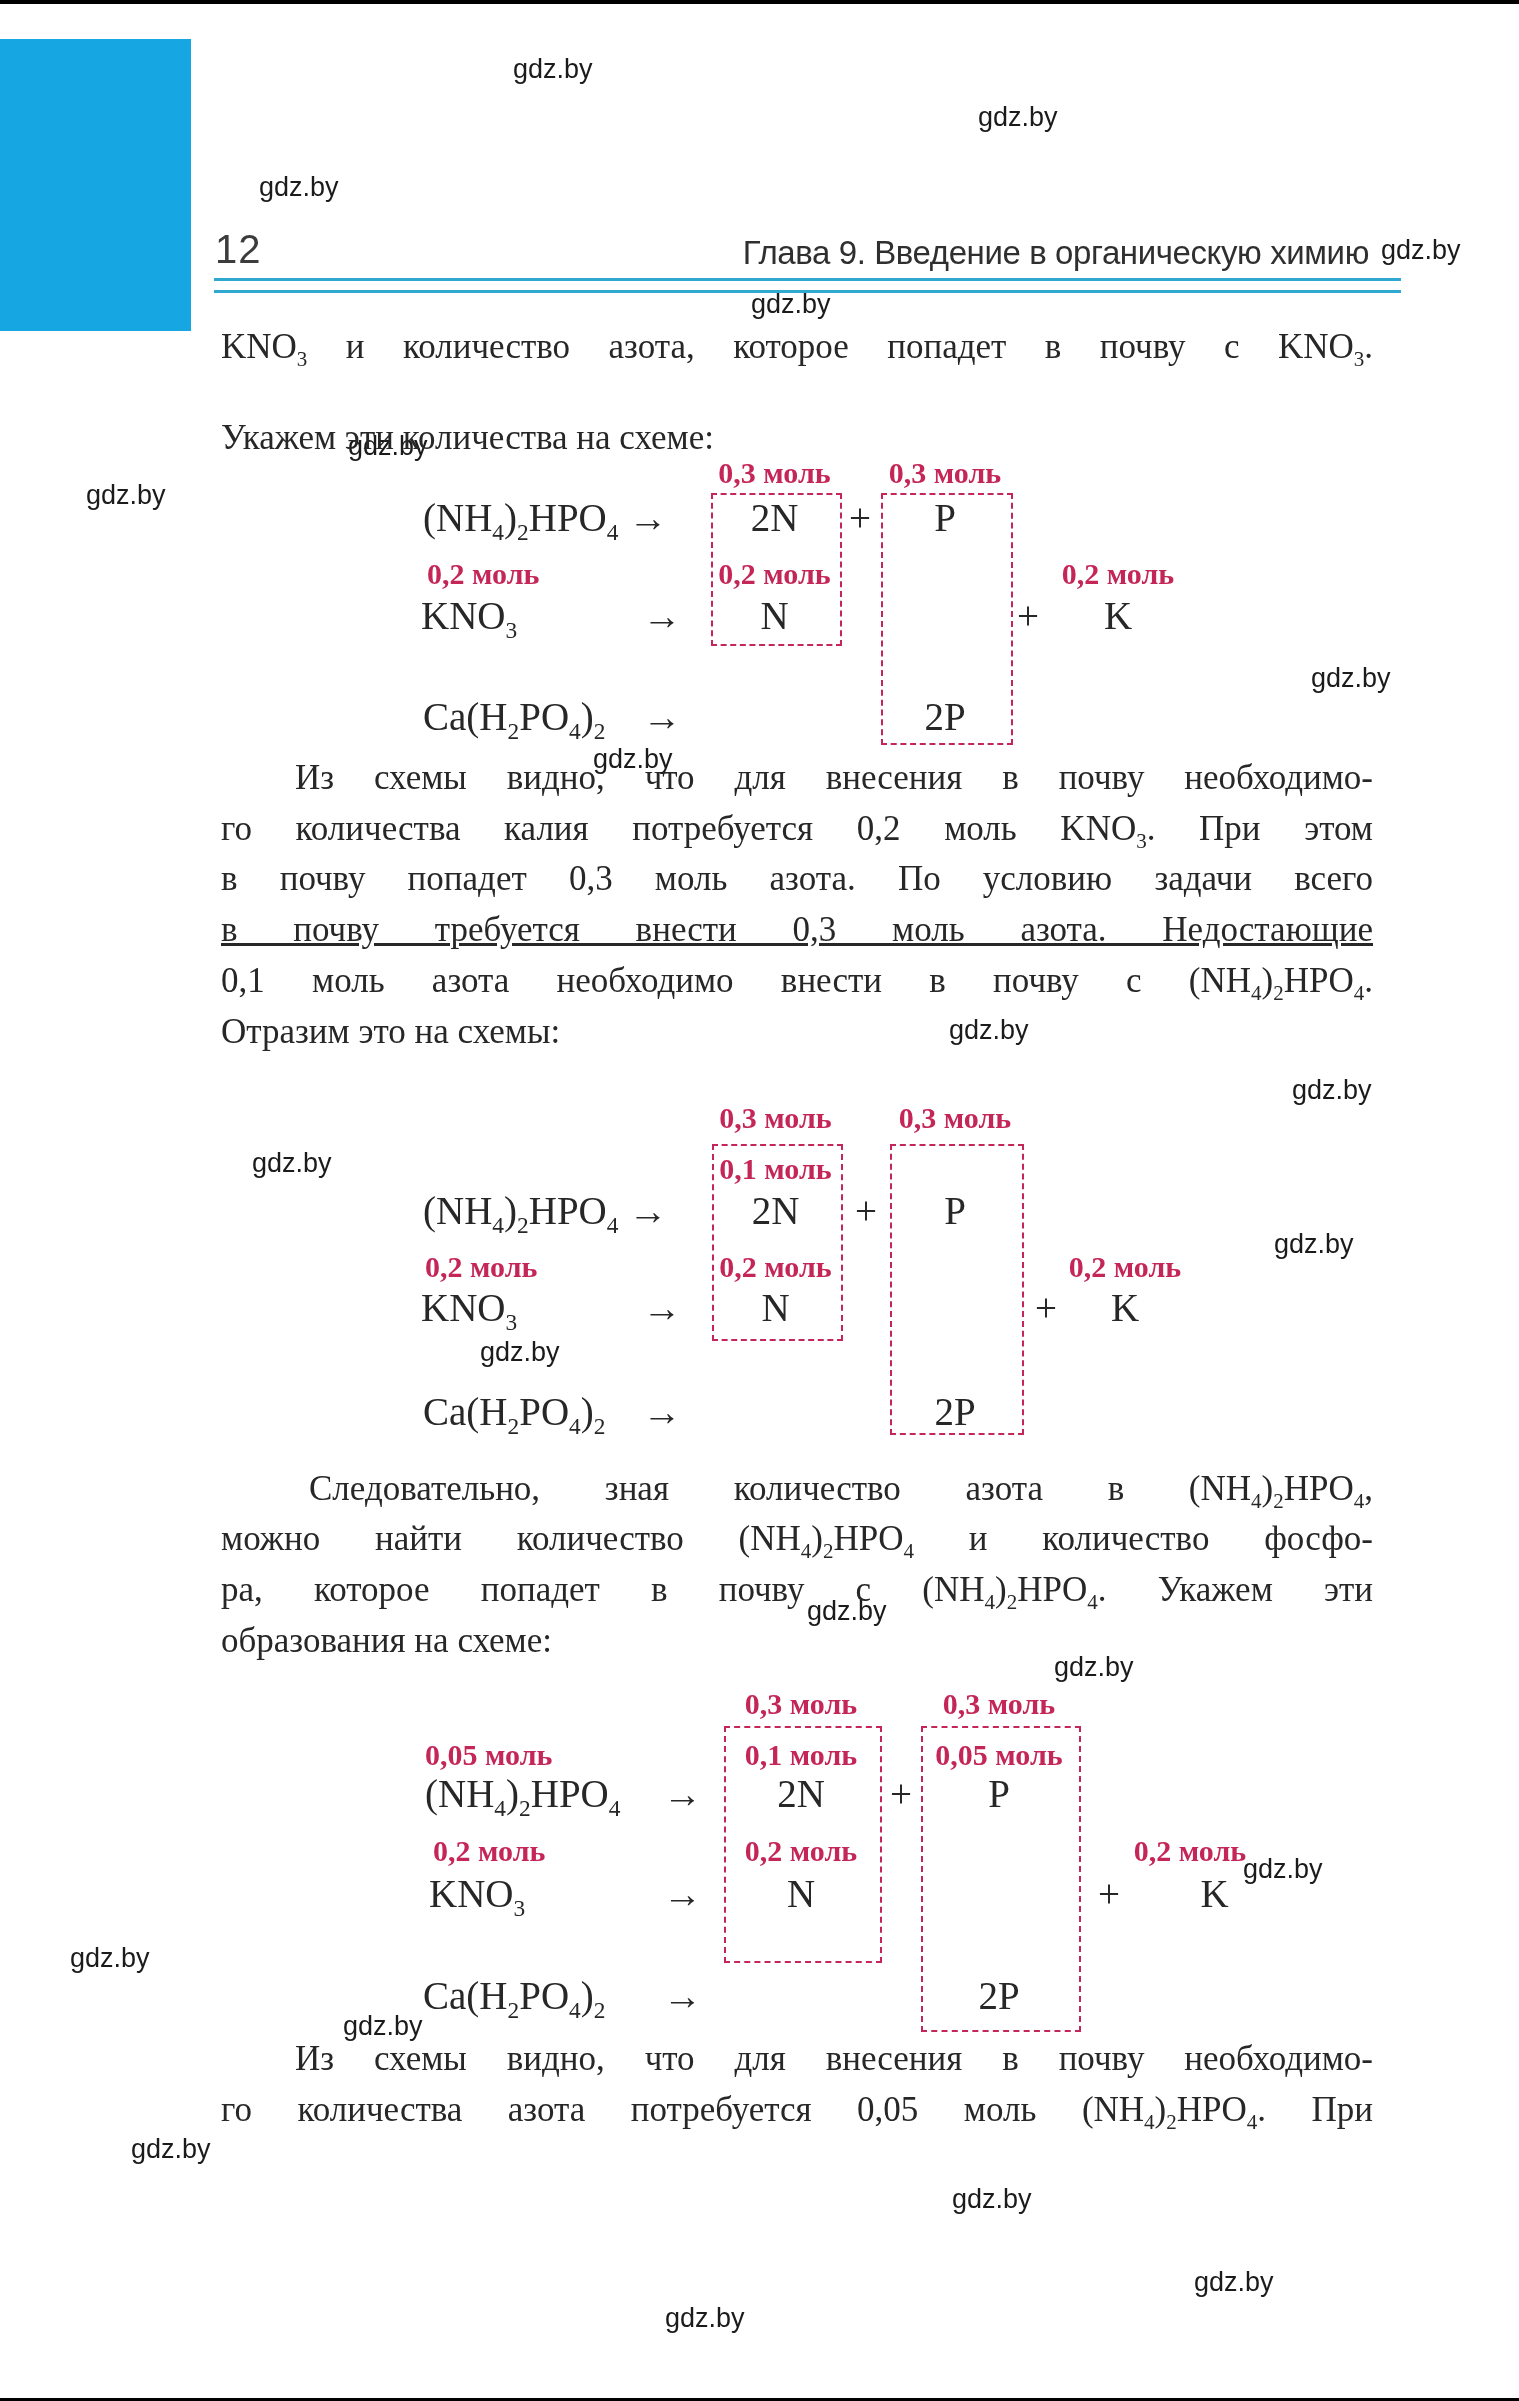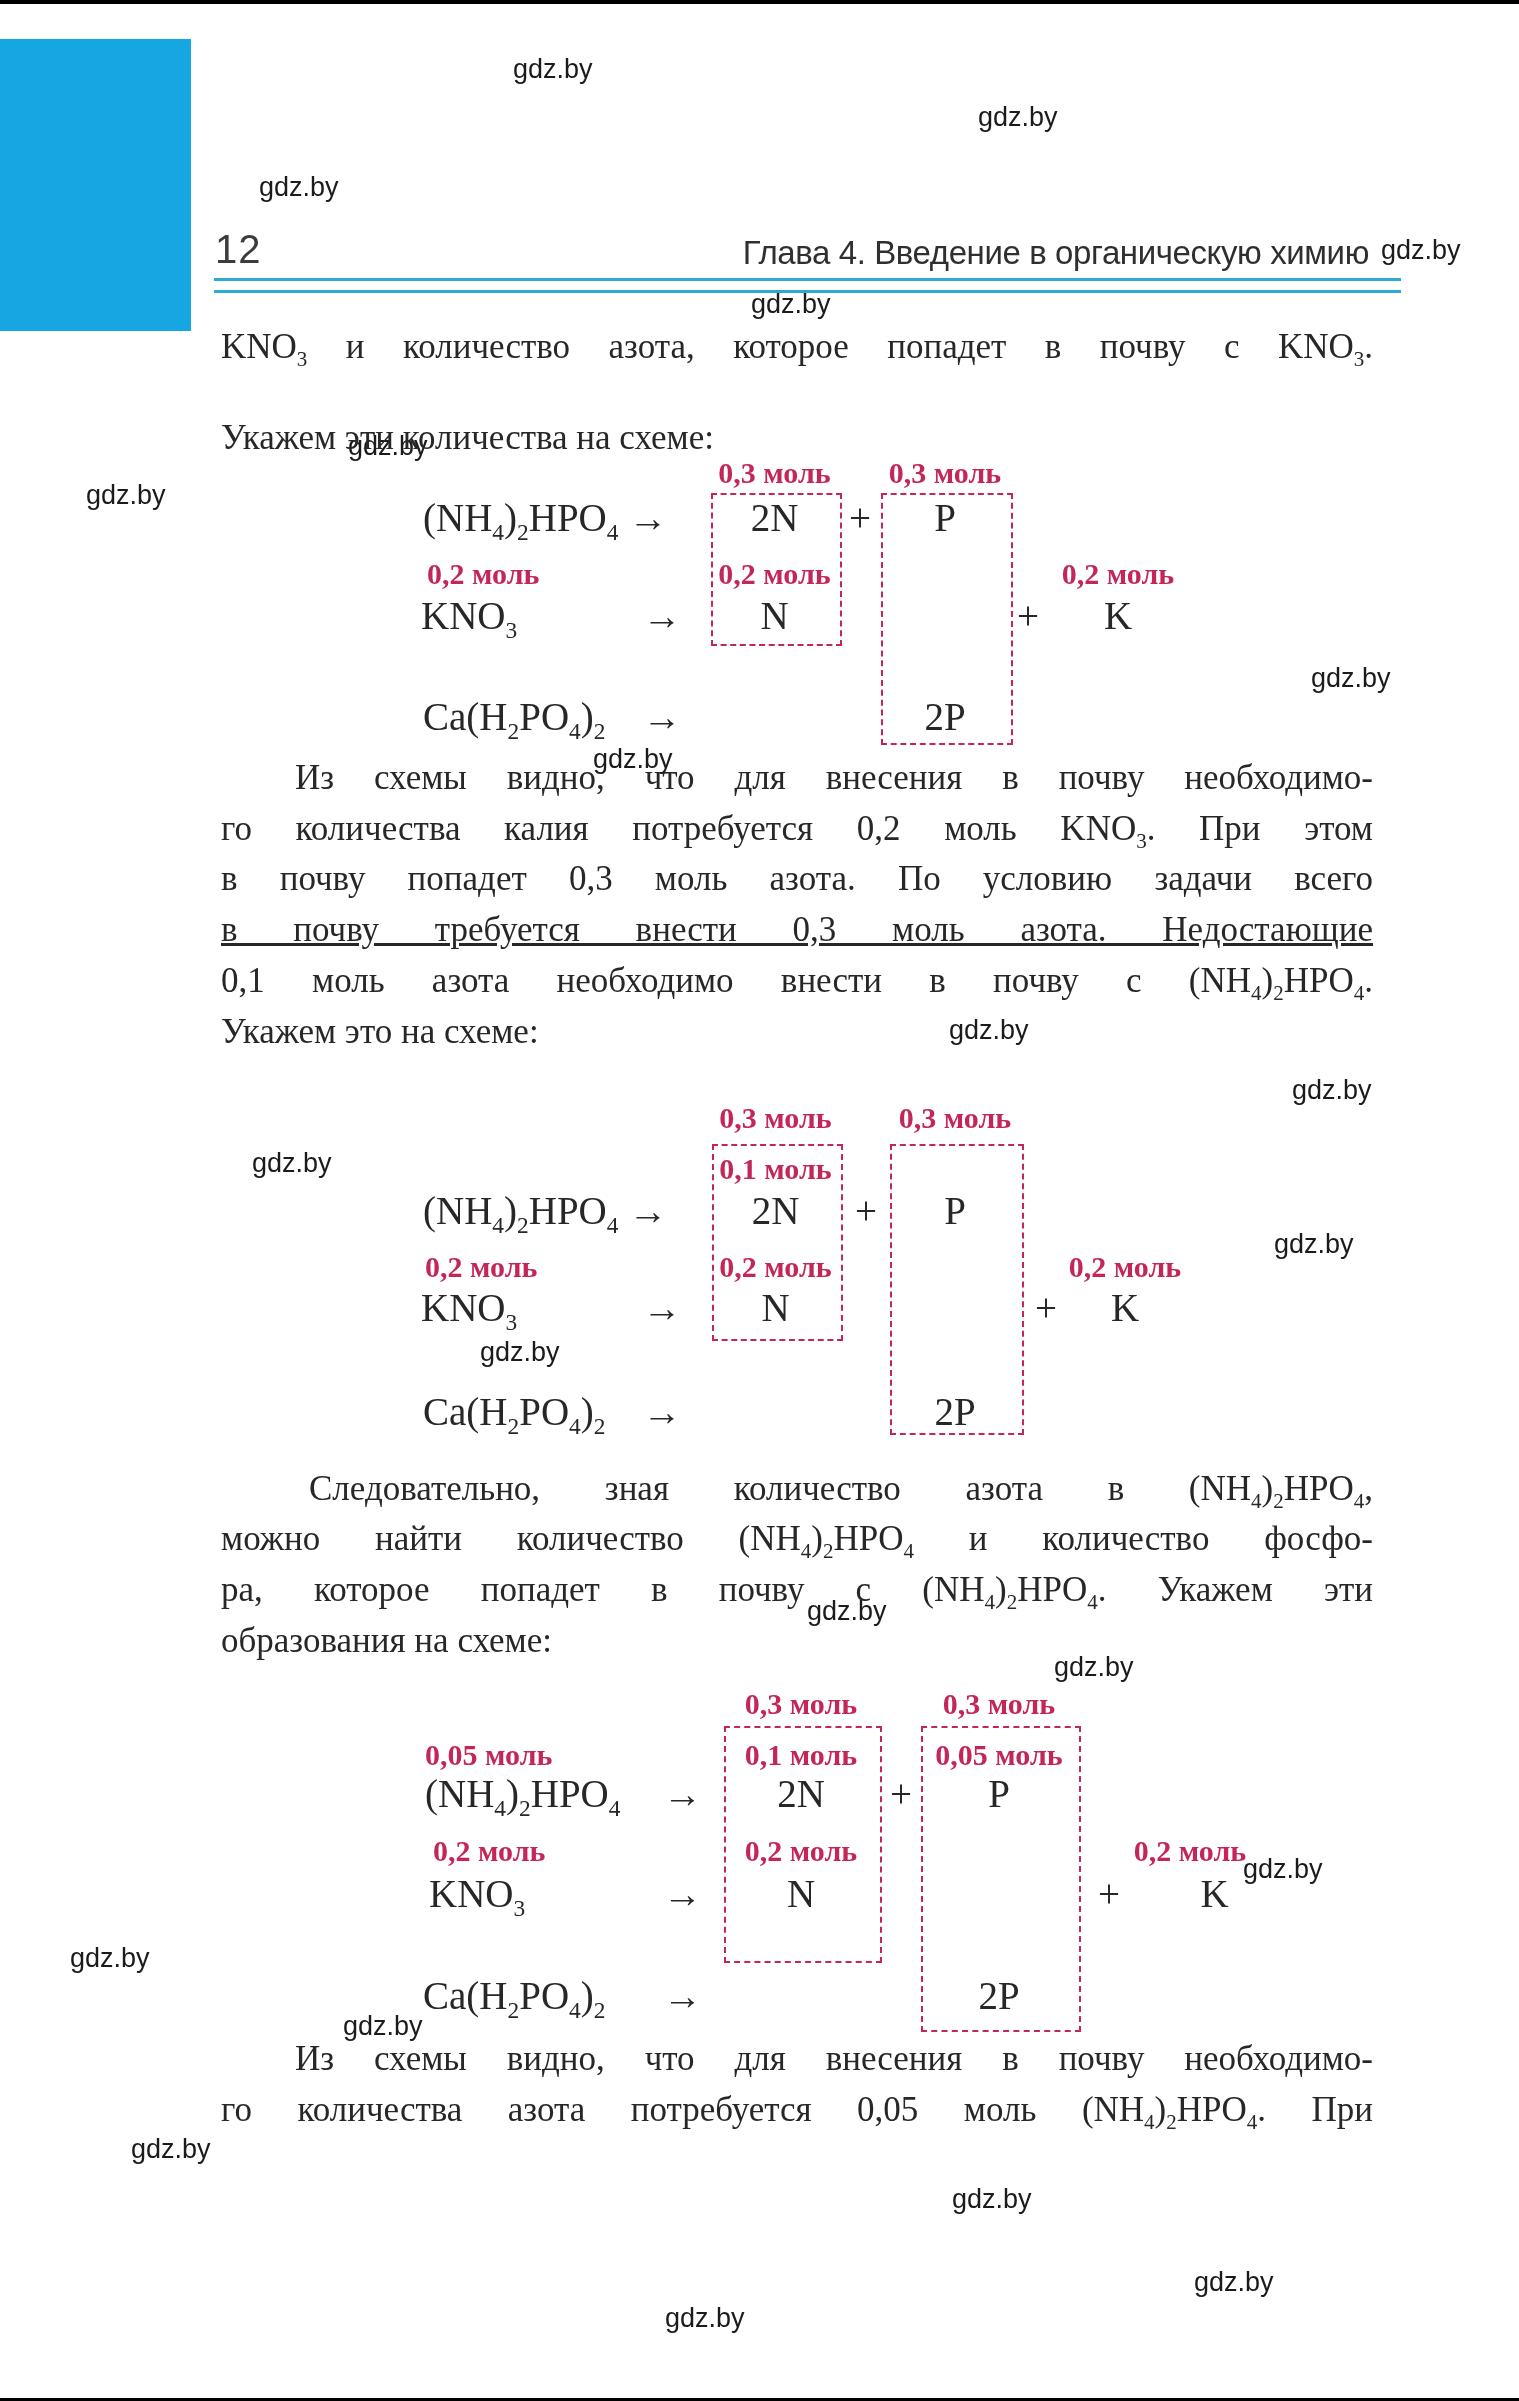--- a/index.html
+++ b/index.html
@@ -35,21 +35,21 @@
   .footerlinks{position:absolute;left:0;top:2368px;width:100%;text-align:center;
              font:26px "Liberation Sans",sans-serif;color:var(--linkblue);cursor:pointer;}
 </style>
 </head>
 <body>
 
 <div class="page">
   <div class="edge top"></div>
   <div class="bluerect"></div>
   <div class="pagenum">12</div>
-  <div class="chapter">Глава 4. Введение в органическую химию</div>
+  <div class="chapter">Глава 9. Введение в органическую химию</div>
   <div class="rule"></div>
 
   <div id="content-layer">
       <div class="wm" style="left: 513px; top: 54px;">gdz.by</div>
       <div class="wm" style="left: 978px; top: 102px;">gdz.by</div>
       <div class="wm" style="left: 259px; top: 172px;">gdz.by</div>
       <div class="wm" style="left: 1381px; top: 235px;">gdz.by</div>
       <div class="wm" style="left: 751px; top: 289px;">gdz.by</div>
       <div class="wm" style="left: 348px; top: 431px;">gdz.by</div>
       <div class="wm" style="left: 86px; top: 480px;">gdz.by</div>
@@ -69,21 +69,21 @@
       <div class="wm" style="left: 952px; top: 2184px;">gdz.by</div>
       <div class="wm" style="left: 1194px; top: 2267px;">gdz.by</div>
       <div class="wm" style="left: 665px; top: 2303px;">gdz.by</div>
       <div class="bodyline just" style="left: 221px; top: 327px; width: 1152px;">KNO<sub>3</sub> и количество азота, которое попадет в почву с KNO<sub>3</sub>.</div>
       <div class="bodyline" style="left: 221px; top: 378px; width: 1152px; margin-top: 40px;">Укажем эти количества на схеме:</div>
       <div class="bodyline just" style="left: 221px; top: 758px; width: 1078px; padding-left: 74px;">Из схемы видно, что для внесения в почву необходимо-</div>
       <div class="bodyline just" style="left: 221px; top: 809px; width: 1152px;">го количества калия потребуется 0,2 моль KNO<sub>3</sub>. При этом</div>
       <div class="bodyline just" style="left: 221px; top: 859px; width: 1152px;">в почву попадет 0,3 моль азота. По условию задачи всего</div>
       <div class="bodyline just" style="left: 221px; top: 910px; width: 1152px; text-decoration: underline;">в почву требуется внести 0,3 моль азота. Недостающие</div>
       <div class="bodyline just" style="left: 221px; top: 961px; width: 1152px;">0,1 моль азота необходимо внести в почву с (NH<sub>4</sub>)<sub>2</sub>HPO<sub>4</sub>.</div>
-      <div class="bodyline" style="left: 221px; top: 1012px; width: 1152px;">Укажем это на схеме:</div>
+      <div class="bodyline" style="left: 221px; top: 1012px; width: 1152px;">Отразим это на схемы:</div>
       <div class="bodyline just" style="left: 221px; top: 1469px; width: 1064px; padding-left: 88px;">Следовательно, зная количество азота в (NH<sub>4</sub>)<sub>2</sub>HPO<sub>4</sub>,</div>
       <div class="bodyline just" style="left: 221px; top: 1519px; width: 1152px;">можно найти количество (NH<sub>4</sub>)<sub>2</sub>HPO<sub>4</sub> и количество фосфо-</div>
       <div class="bodyline just" style="left: 221px; top: 1570px; width: 1152px;">ра, которое попадет в почву с (NH<sub>4</sub>)<sub>2</sub>HPO<sub>4</sub>. Укажем эти</div>
       <div class="bodyline" style="left: 221px; top: 1621px; width: 1152px;">образования на схеме:</div>
       <div class="bodyline just" style="left: 221px; top: 2039px; width: 1078px; padding-left: 74px;">Из схемы видно, что для внесения в почву необходимо-</div>
       <div class="bodyline just" style="left: 221px; top: 2090px; width: 1152px;">го количества азота потребуется 0,05 моль (NH<sub>4</sub>)<sub>2</sub>HPO<sub>4</sub>. При</div>
       <div class="box" style="left: 711px; top: 493px; width: 127px; height: 149px;"></div>
       <div class="box" style="left: 881px; top: 493px; width: 128px; height: 248px;"></div>
       <div class="mole c" style="left: 711px; top: 456px; width: 127px;">0,3 моль</div>
       <div class="mole c" style="left: 881px; top: 456px; width: 128px;">0,3 моль</div>

